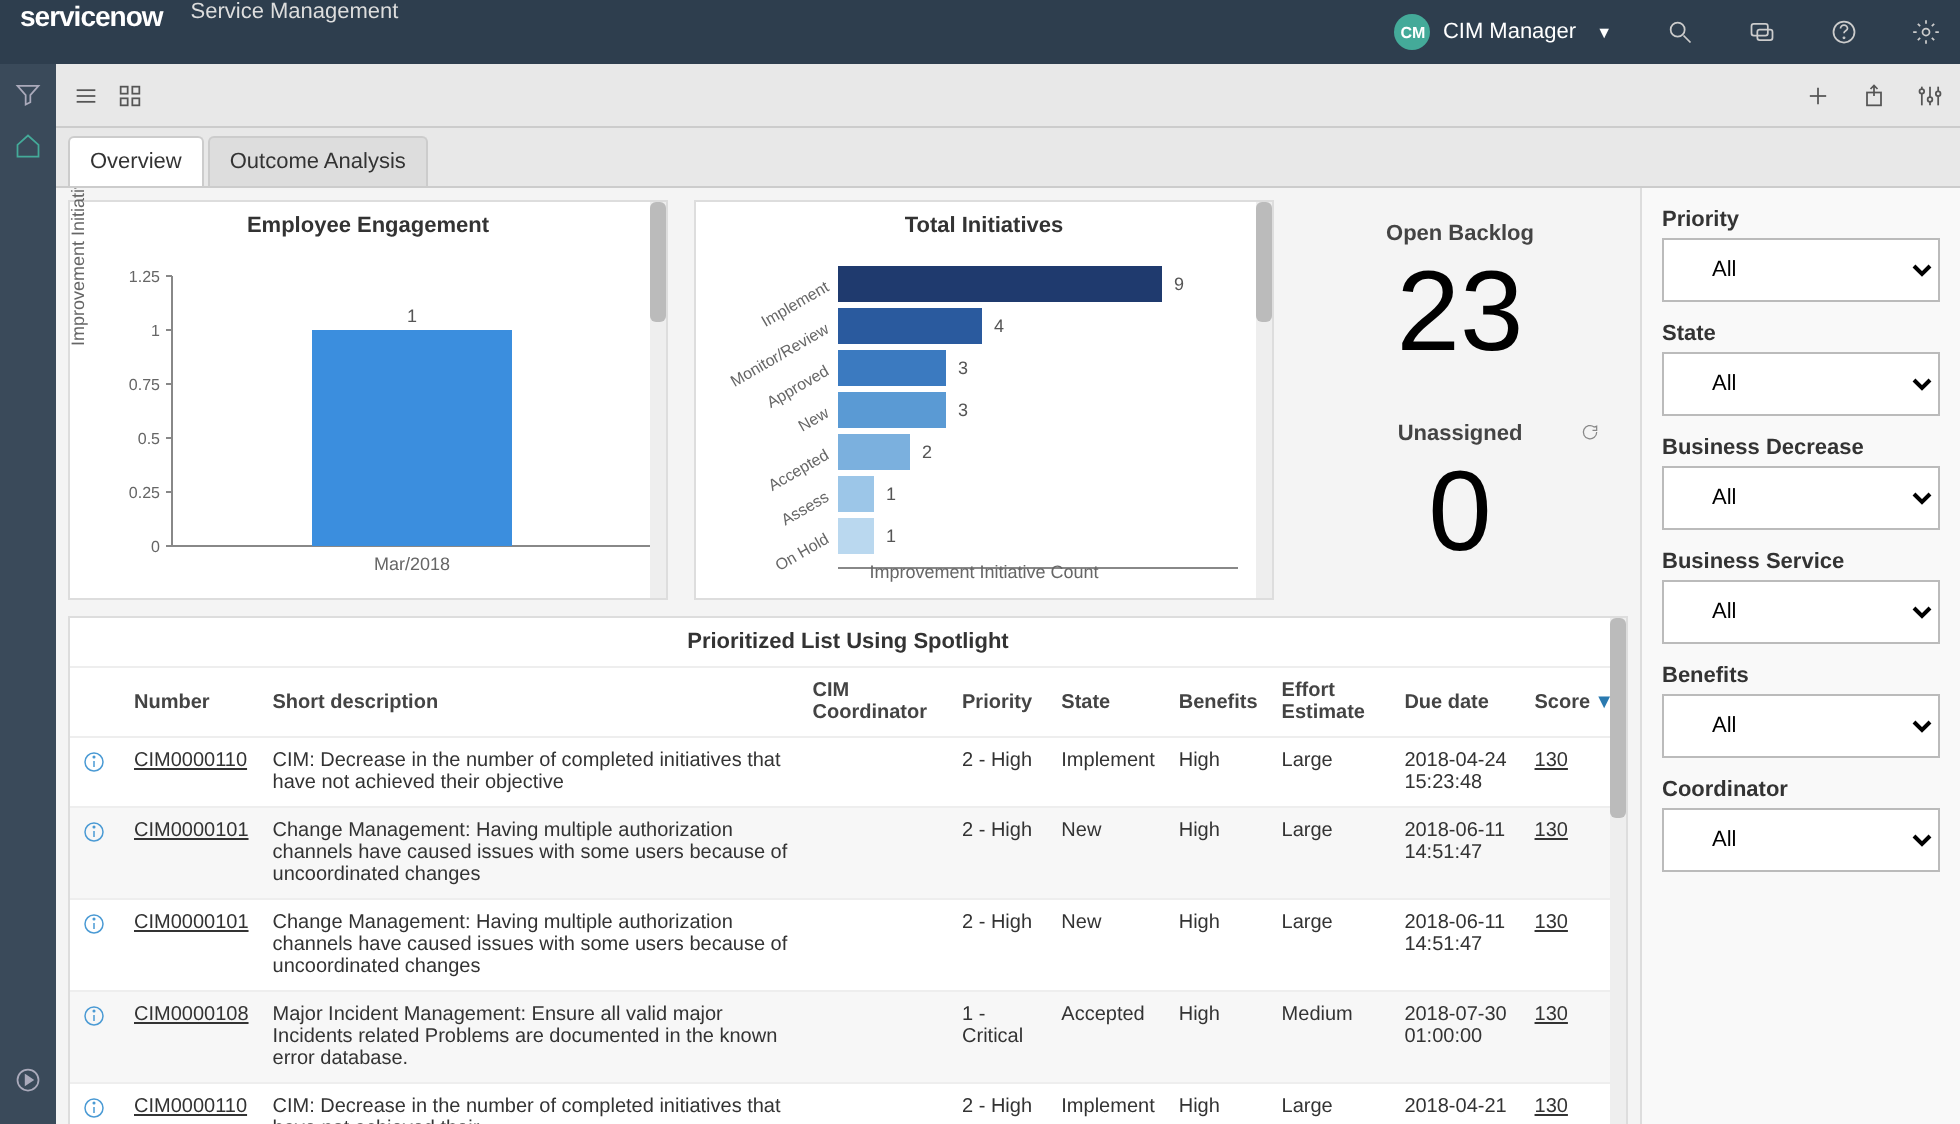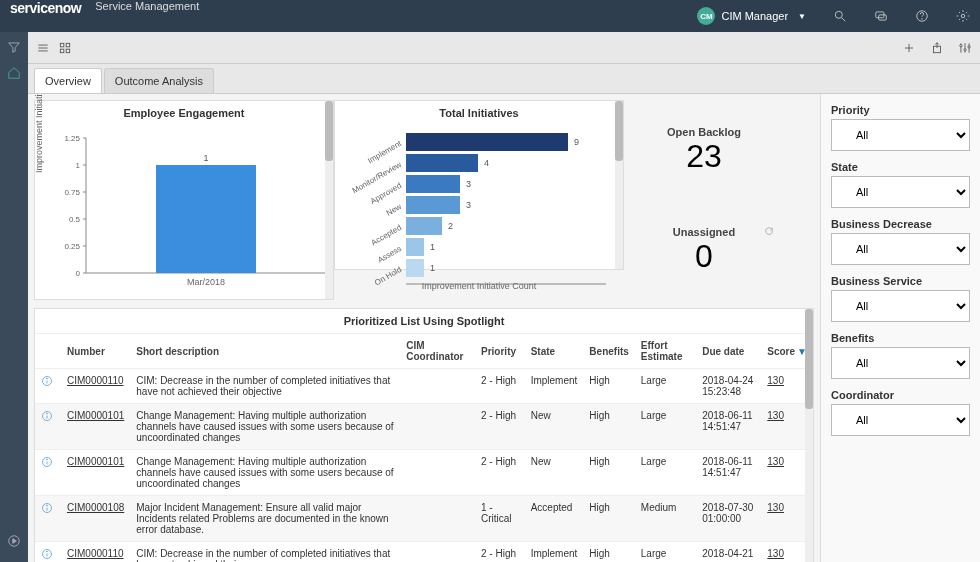--- a/index.html
+++ b/index.html
@@ -18,28 +18,28 @@
 .leftrail{position:absolute;left:0;top:32px;bottom:0;width:28px;background:#3a4a5a;display:flex;flex-direction:column;align-items:center;padding-top:8px;gap:12px}
 .rail-icon{width:14px;height:14px;stroke:#aab;fill:none;stroke-width:1.5;cursor:pointer}
 .rail-bottom{margin-top:auto;margin-bottom:12px}
 .main{position:absolute;left:28px;top:64px;right:0;bottom:0;background:#f4f4f4;overflow:hidden}
 .tabs{display:flex;background:#e8e8e8;border-bottom:1px solid #ccc;padding:4px 6px 0}
 .tab{padding:6px 10px;font-size:11px;border:1px solid #ccc;border-bottom:none;background:#ddd;cursor:pointer;border-radius:3px 3px 0 0;margin-right:2px}
 .tab.active{background:#fff}
 .content{display:flex;height:calc(100% - 28px)}
 .left-col{flex:1;overflow:auto;padding:6px}
 .right-col{width:160px;padding:10px 10px 0;border-left:1px solid #ddd;background:#f9f9f9}
-.charts-row{display:flex;gap:0;margin-bottom:8px}
+.charts-row{display:flex;gap:13px;margin-bottom:8px}
 .card{background:#fff;border:1px solid #ddd;position:relative}
 .chart1{width:300px;height:200px;padding:6px}
-.chart2{width:290px;height:170px;padding:6px}
+.chart2{width:290px;height:200px;padding:6px}
 .stats{width:160px;height:200px;display:flex;flex-direction:column;align-items:center;justify-content:space-around;background:transparent;border:none}
 .chart-title{font-size:11px;font-weight:bold;text-align:center;margin-bottom:4px}
 .stat-label{font-size:11px;font-weight:bold;color:#444}
-.stat-big{font-size:32px;font-weight:300;color:#000}
+.stat-big{font-size:57px;font-weight:300;color:#000}
 .stat-block{text-align:center}
 .refresh-ic{position:absolute;right:4px;top:4px;width:10px;height:10px;stroke:#888;fill:none;stroke-width:1.5}
 .filter-group{margin-bottom:10px}
 .filter-label{font-size:11px;font-weight:bold;margin-bottom:3px;display:block;color:#333}
 .filter-select{width:100%;height:32px;border:1px solid #bbb;background:#fff;font-size:11px;padding:0 20px}
 .table-card{background:#fff;border:1px solid #ddd}
 .table-title{font-size:11px;font-weight:bold;text-align:center;padding:6px;border-bottom:1px solid #eee}
 .tbl{width:100%;border-collapse:collapse;font-size:10px}
 .tbl th{text-align:left;padding:6px 6px;font-weight:bold;color:#444;border-bottom:1px solid #eee;font-size:10px}
 .tbl td{padding:6px 6px;border-bottom:1px solid #eee;vertical-align:top}

